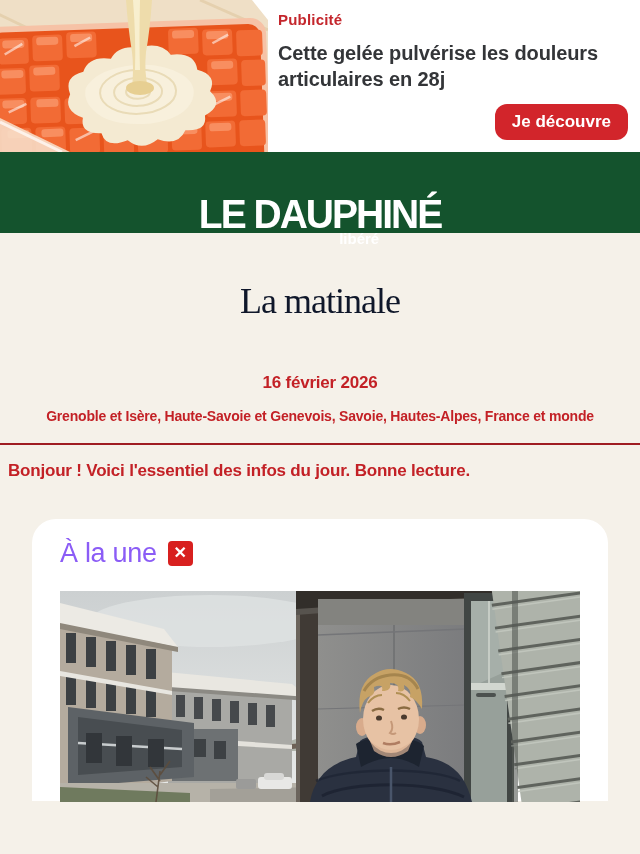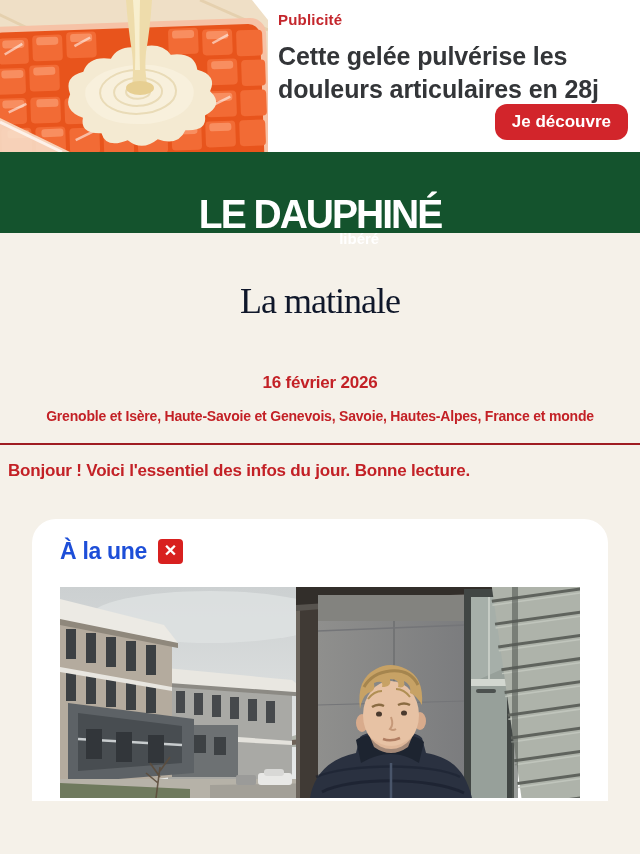--- a/index.html
+++ b/index.html
@@ -9,21 +9,21 @@
     font-family:"Liberation Sans", sans-serif;
     position:relative;
   }
 
   
   .ad-section { position:relative; width:640px; height:152px; background:#ffffff; }
   .ad-image { position:absolute; left:0; top:0; width:268px; height:152px; display:block; }
   .ad-body { position:absolute; left:278px; top:0; right:0; height:152px; }
   .ad-label { color:#c4262c; font-size:15px; font-weight:700; margin-top:11px; letter-spacing:0.2px; }
   .ad-headline {
-    color:#333538; font-size:25px; font-weight:700; line-height:1.32;
+    color:#333538; font-size:20px; font-weight:700; line-height:1.32;
     margin-top:12px; padding-right:30px; letter-spacing:-0.1px;
   }
   .ad-cta {
     position:absolute; right:12px; bottom:12px;
     background:#d2252b; color:#ffffff; border:none; border-radius:12px;
     font-family:"Liberation Sans", sans-serif;
     font-size:17px; font-weight:700; padding:8px 17px; cursor:pointer;
   }
 
   
@@ -63,21 +63,21 @@
     margin-top:16px; padding-left:8px;
   }
 
   
   .card {
     margin:38px 32px 0; background:#ffffff;
     border-radius:24px 24px 0 0; height:282px;
     padding:19px 28px 0;
   }
   .section-heading { display:flex; align-items:center; gap:11px; }
-  .section-title { color:#1d4ed8; font-size:23px; font-weight:700; letter-spacing:-0.3px; }
+  .section-title { color:#8b5cf6; font-size:27px; font-weight:400; letter-spacing:-0.3px; }
   .broken-icon {
     width:25px; height:25px; background:#d8201f; border-radius:4px;
     display:inline-flex; align-items:center; justify-content:center;
     color:#ffffff; font-size:16px; font-weight:700; line-height:1;
   }
   .featured-photo { display:block; width:520px; height:211px; margin-top:22px; cursor:pointer; }
 </style>
 </head>
 <body>
 

